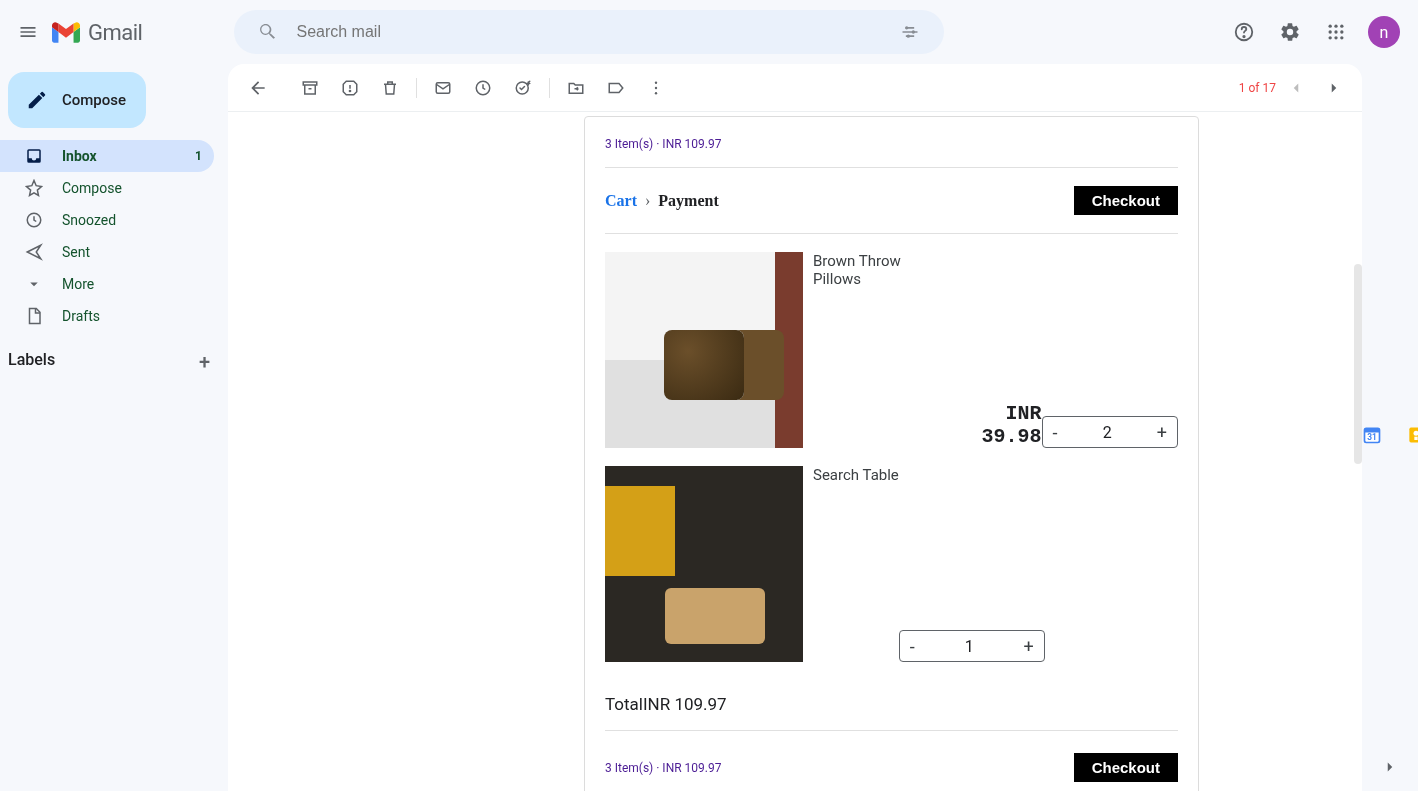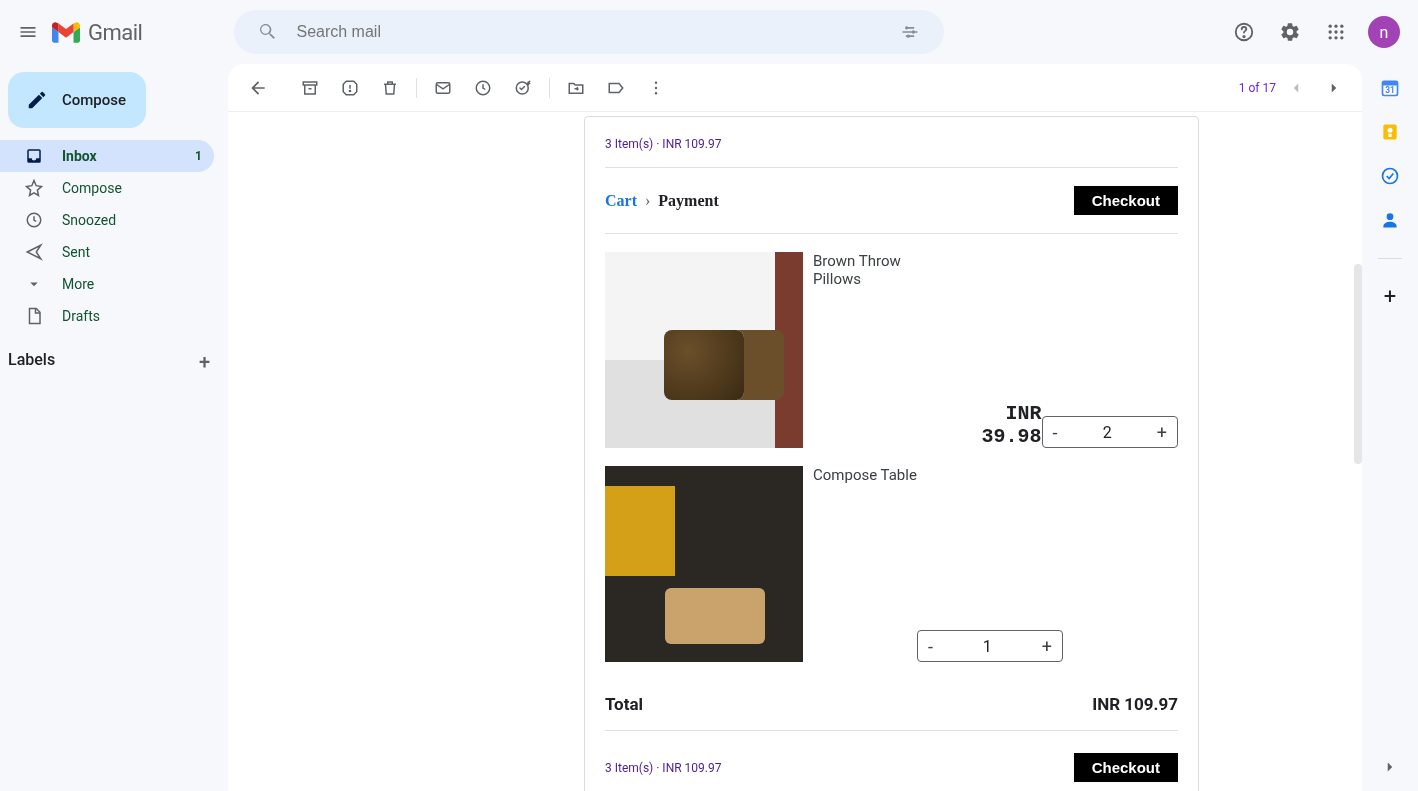--- a/index.html
+++ b/index.html
@@ -138,21 +138,21 @@
     display:flex;align-items:center;justify-content:center;
     border-radius:50%;cursor:pointer;
     color:#5f6368;
   }
   .toolbar .sep {
     width:1px; height:20px; background:#e0e0e0; margin:0 6px;
   }
   .pager {
     margin-left:auto;
     display:flex; align-items:center; gap:2px;
-    color:#6d28d9;
+    color:#ef4444;
     font-size:12px;
   }
   .pager .tool-icon{ width:36px;height:36px;}
 
   
   .content-area {
     flex:1;
     overflow:auto;
     position:relative;
   }
@@ -211,22 +211,22 @@
     border:1px solid #5f6368;
     border-radius:4px;
     display:flex; align-items:center; justify-content:space-between;
     padding:0 10px;
     align-self:flex-end;
     margin-top:8px;
     font-size:16px;
   }
   .qty-btn { cursor:pointer; font-size:18px; user-select:none; color:#3c4043;}
   .total-row {
-    display:flex; justify-content:space-between;
-    font-size:17px; font-weight:700;
+    display:flex; 
+    font-size:17px; font-weight:400;
     padding: 26px 0 16px 0;
     border-bottom:1px solid #e0e0e0;
     margin-top:6px;
   }
   .footer-row {
     display:flex; justify-content:space-between; align-items:center;
     padding-top:22px;
   }
   .footer-row .summary-line { border:none; padding:0;}
 
@@ -268,21 +268,21 @@
     left:60px; bottom:18px;
     width:100px; height:56px;
     background:#c9a36b;
     border-radius:6px;
   }
 
   
   .side-panel {
     width:56px;
     flex-shrink:0;
-    display:flex; flex-direction:column; align-items:center;
+    display:flex; flex-direction:row; align-items:center;
     padding-top:14px;
     gap:24px;
     background:#f6f8fc;
   }
   .side-icon {
     width:20px;height:20px;
     cursor:pointer;
   }
   .side-divider { width:24px; height:1px; background:#dadce0; margin:4px 0;}
   .side-panel .collapse {
@@ -544,21 +544,21 @@
               <span class="qty-btn">-</span>
               <span>2</span>
               <span class="qty-btn">+</span>
             </div>
           </div>
         </div>
 
         <div class="cart-item">
           <div class="item-img img2"></div>
           <div class="item-body">
-            <div class="item-name">Compose Table</div>
+            <div class="item-name">Search Table</div>
             <div class="qty-box">
               <span class="qty-btn">-</span>
               <span>1</span>
               <span class="qty-btn">+</span>
             </div>
           </div>
         </div>
 
         <div class="total-row">
           <span>Total</span>

